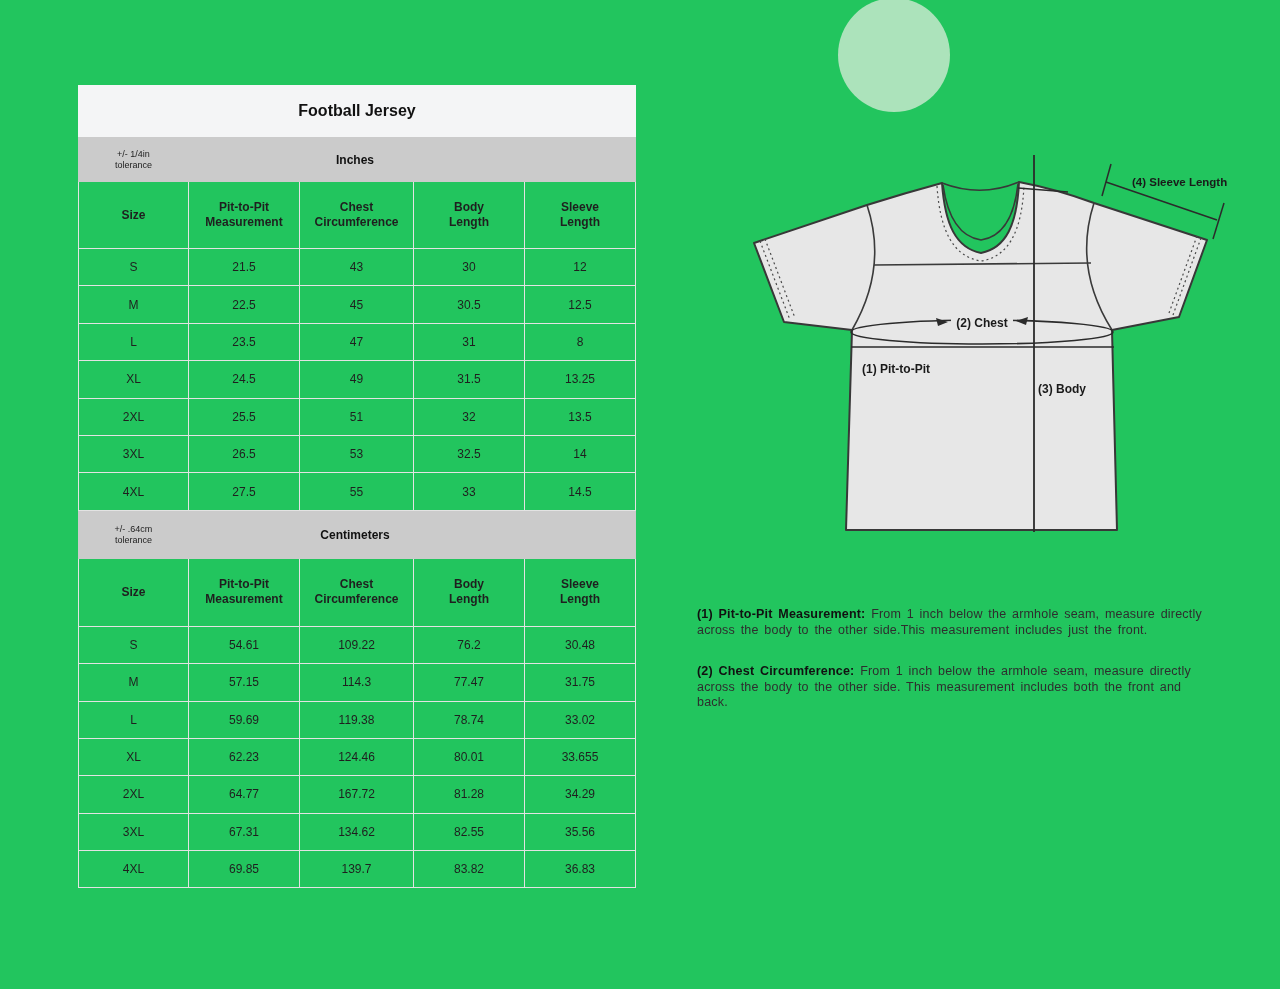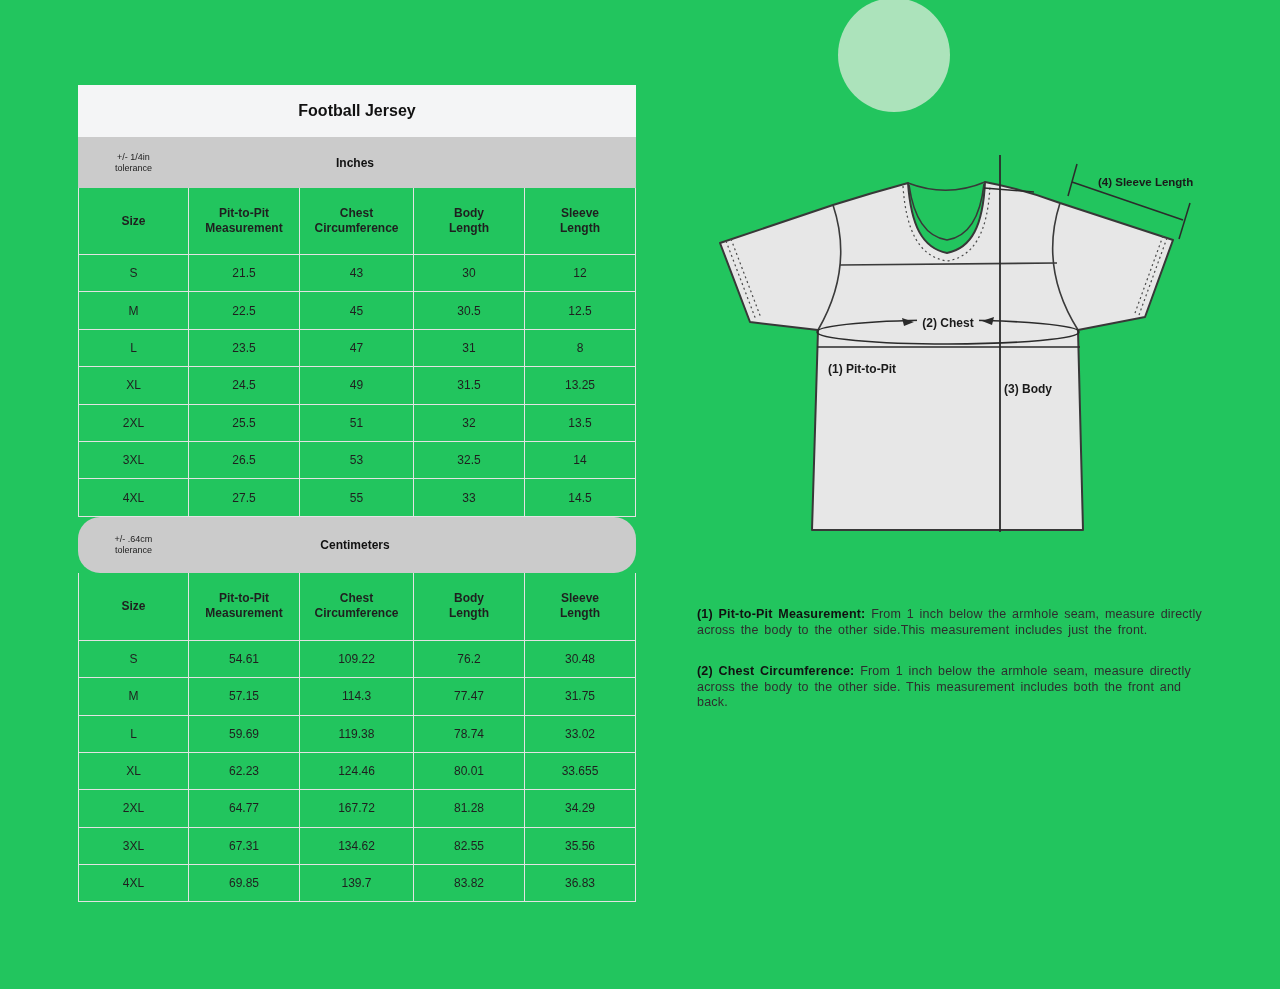--- a/index.html
+++ b/index.html
@@ -12,42 +12,42 @@
     position:absolute; left:838px; top:-2px; width:112px; height:114px;
     border-radius:50%; background:rgba(247,243,236,0.65);
   }
   
   .size-chart { position:absolute; left:78px; top:85px; width:558px; }
   .chart-title {
     height:52px; background:#f4f5f6; display:flex; align-items:center; justify-content:center;
     font-size:16px; font-weight:bold; color:#111;
   }
   .unit-band {
-    position:relative; height:51px; background:#cbcbcb; display:flex; align-items:center;
+    position:relative; height:45px; background:#cbcbcb; display:flex; align-items:center;
   }
   .tolerance {
     width:111px; text-align:center; font-size:9px; line-height:11px; color:#222;
   }
   .unit-label {
     position:absolute; left:0; right:4px; text-align:center;
     font-size:12px; font-weight:bold; color:#111;
   }
   .grid-table { border-left:1px solid #e3e3e3; border-right:1px solid #e3e3e3; }
   .tr { display:grid; grid-template-columns:110px 111px 114px 111px 110px; }
   .tr > div { border-right:1px solid #e3e3e3; border-bottom:1px solid #e3e3e3;
     display:flex; flex-direction:column; align-items:center; justify-content:center; text-align:center; }
   .tr > div:last-child { border-right:none; }
   .header-row { height:67px; }
   .header-row > div { font-size:12px; font-weight:bold; line-height:15px; }
   .header-row span { display:block; }
   .data-row { height:37.4px; }
   .data-row > div { font-size:12px; }
   .cm .header-row { height:68px; }
   
-  .diagram { position:absolute; left:690px; top:140px; width:520px; height:430px;text-decoration:underline; }
+  .diagram { position:absolute; left:724px; top:140px; width:520px; height:430px;text-decoration:underline; }
   .diagram svg { display:block; width:520px; height:430px; }
   .diagram text { font-family:"Liberation Sans", sans-serif; font-weight:bold; fill:#1a1a1a; }
   
   .descriptions { position:absolute; left:697px; top:607px; width:505px; }
   .descriptions p {
     font-size:12.5px; line-height:15.5px; color:#2e2e2e; margin:0 0 26px 0;
     letter-spacing:0.2px; word-spacing:2px;
   }
   .descriptions p:nth-child(3) { margin-bottom:31px; }
   .descriptions strong { color:#111; }
@@ -138,21 +138,21 @@
       </div>
       <div class="tr data-row">
         <div>4XL</div>
           <div>27.5</div>
           <div>55</div>
           <div>33</div>
           <div>14.5</div>
       </div>
     </div>
 
-    <div class="unit-band" style="height:56px;border-radius:22px;">
+    <div class="unit-band" style="height:48px;">
       <div class="tolerance">
         <span>+/- .64cm</span><br>
         <span>tolerance</span>
       </div>
       <div class="unit-label">Centimeters</div>
     </div>
 
     <div class="grid-table cm">
       <div class="tr header-row">
         <div>

